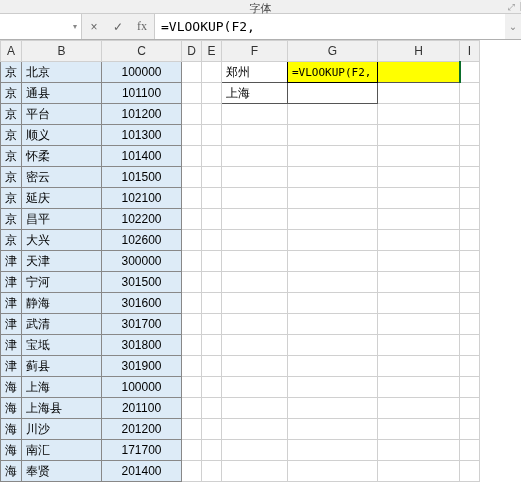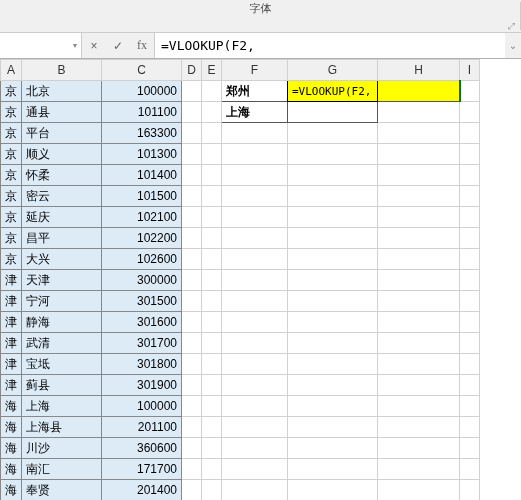--- a/index.html
+++ b/index.html
@@ -1,19 +1,19 @@
 <!DOCTYPE html>
 <html><head>
 <meta charset="utf-8">
 <style>
 * { box-sizing: border-box; margin: 0; padding: 0; }
 body { font-family: "Microsoft YaHei", Arial, sans-serif; font-size: 12px; background: #fff; width: 521px; height: 500px; overflow: hidden; position: relative; }
 
 
-.ribbon { display: flex; height: 33px; background: #f0f0f0; border-bottom: 1px solid #ccc; }
+.ribbon { display: flex; height: 14px; background: #f0f0f0; border-bottom: 1px solid #ccc; }
 .ribbon-section { flex: 1; text-align: center; font-size: 11px; color: #444; padding-top: 1px; position: relative; }
 .ribbon-section::after { content: ""; position: absolute; right: 0; top: 2px; bottom: 2px; width: 1px; background: #ccc; }
 .ribbon-section.expand::before { content: "⤢"; position: absolute; right: 6px; bottom: 0; font-size: 9px; color: #888; }
 
 
 .formula-bar { display: flex; align-items: stretch; height: 26px; background: #f0f0f0; border-bottom: 1px solid #b0b0b0; }
 .name-box { width: 82px; border-right: 1px solid #ccc; background: #fff; display: flex; align-items: center; padding-left: 6px; position: relative; }
 .name-box::after { content: "▾"; position: absolute; right: 4px; font-size: 8px; color: #888; }
 .fx-btns { display: flex; align-items: center; border-right: 1px solid #ccc; }
 .fx-btn { width: 24px; height: 100%; display: flex; align-items: center; justify-content: center; color: #666; cursor: pointer; }
@@ -22,25 +22,25 @@
 
 
 .grid-wrap { position: relative; background: #fff; }
 table { border-collapse: collapse; table-layout: fixed; }
 th, td { border: 1px solid #d0d0d0; height: 21px; padding: 0 4px; font-size: 12px; overflow: hidden; white-space: nowrap; font-weight: normal; }
 th { background: #f0f0f0; text-align: center; color: #333; }
 .col-A { width: 20px; } .col-B { width: 80px; } .col-C { width: 80px; } .col-D, .col-E { width: 20px; }
 .col-F { width: 66px; } .col-G { width: 90px; } .col-H { width: 82px; } .col-I { width: 20px; }
 
 td.text { text-align: left; }
-td.num { text-align: right; }
+td.num { text-align: center; }
 td.hdr-cell { background: #9bc2e6; text-align: center; border-color: #888; }
 td.data-cell { background: #ddebf7; border-color: #888; }
 td.lookup-hdr { background: #bfbfbf; text-align: left; border-color: #555; }
-td.lookup-cell { border-color: #555; text-align: left; font-weight: bold; }
+td.lookup-cell { border-color: #555; text-align: left; }
 td.active { background: #ffff00; border: 1px solid #000; font-family: Consolas, monospace; font-size: 11px; text-align: left; }
 td.spill { background: #ffff00; border-top: 1px solid #555; border-bottom: 1px solid #555; border-right: 2px solid #0a6e2b; }
 td.below-active { border: 1px solid #555; }
 td.dashed-ref { border: 1px dashed #0070c0 !important; }
 </style>
 </head>
 <body>
 
 <div class="ribbon">
   <div class="ribbon-section expand">字体</div>
@@ -100,21 +100,21 @@
   <td></td>
   <td></td>
   <td class="lookup-cell">上海</td>
   <td class="below-active"></td>
   <td></td>
   <td></td>
 </tr>
 <tr>
           <td class="text data-cell">京</td>
           <td class="text data-cell">平台</td>
-          <td class="num data-cell">163300</td>
+          <td class="num data-cell">101200</td>
           <td></td>
           <td></td>
           <td></td>
           <td></td>
           <td></td>
           <td></td>
         </tr>
 <tr>
           <td class="text data-cell">京</td>
           <td class="text data-cell">顺义</td>
@@ -265,21 +265,21 @@
           <td></td>
           <td></td>
           <td></td>
           <td></td>
           <td></td>
           <td></td>
         </tr>
 <tr>
           <td class="text data-cell">海</td>
           <td class="text data-cell">川沙</td>
-          <td class="num data-cell">360600</td>
+          <td class="num data-cell">201200</td>
           <td></td>
           <td></td>
           <td></td>
           <td></td>
           <td></td>
           <td></td>
         </tr>
 <tr>
           <td class="text data-cell">海</td>
           <td class="text data-cell">南汇</td>

